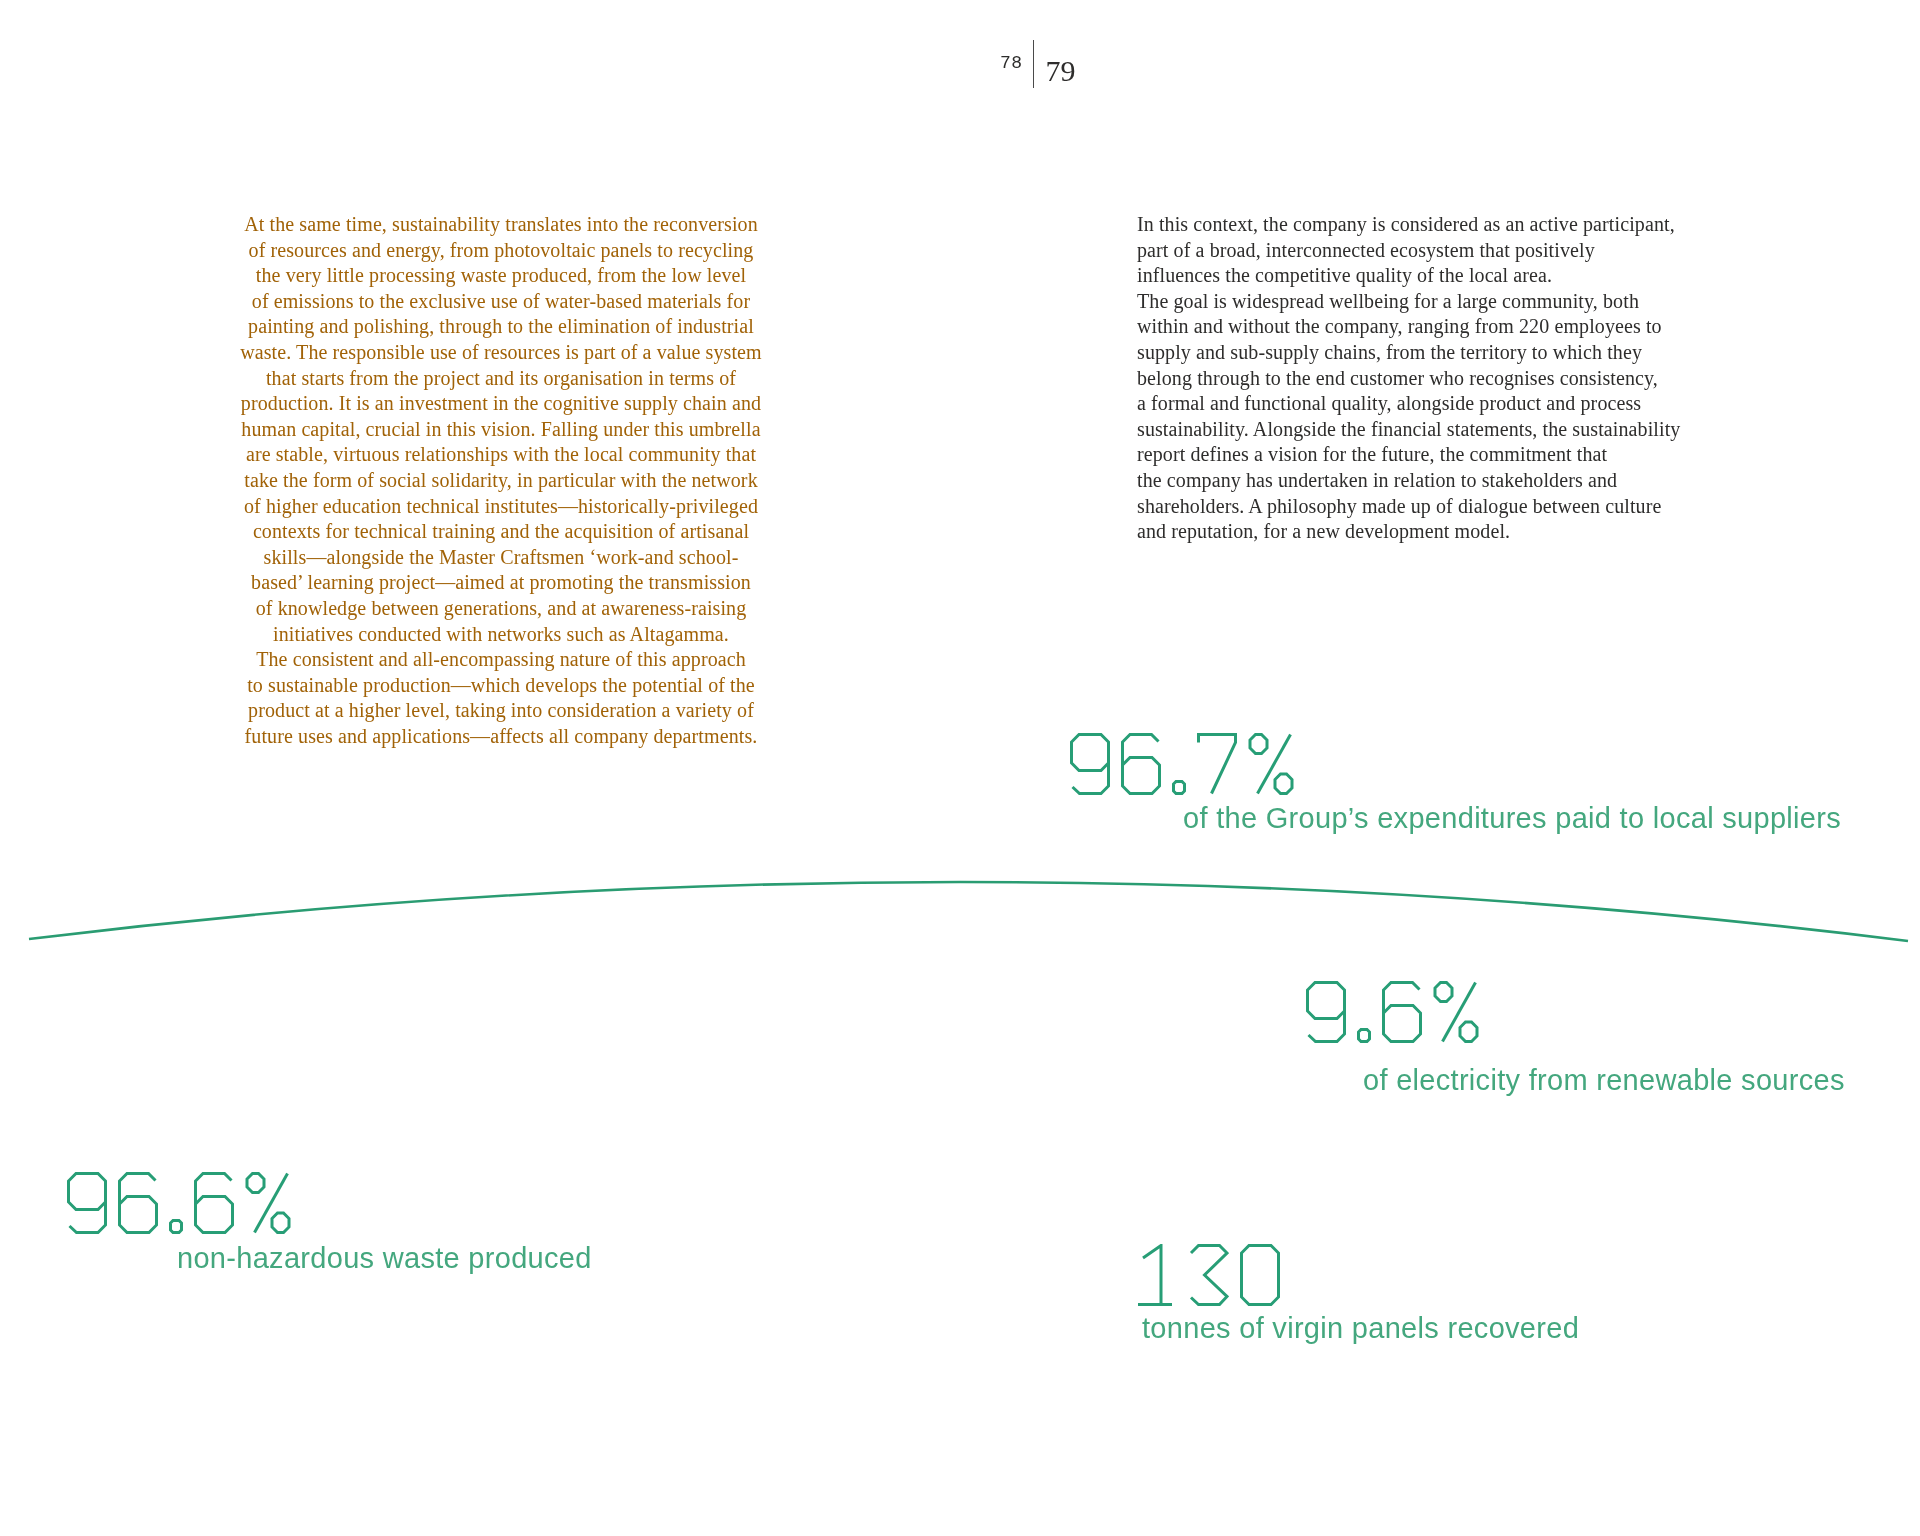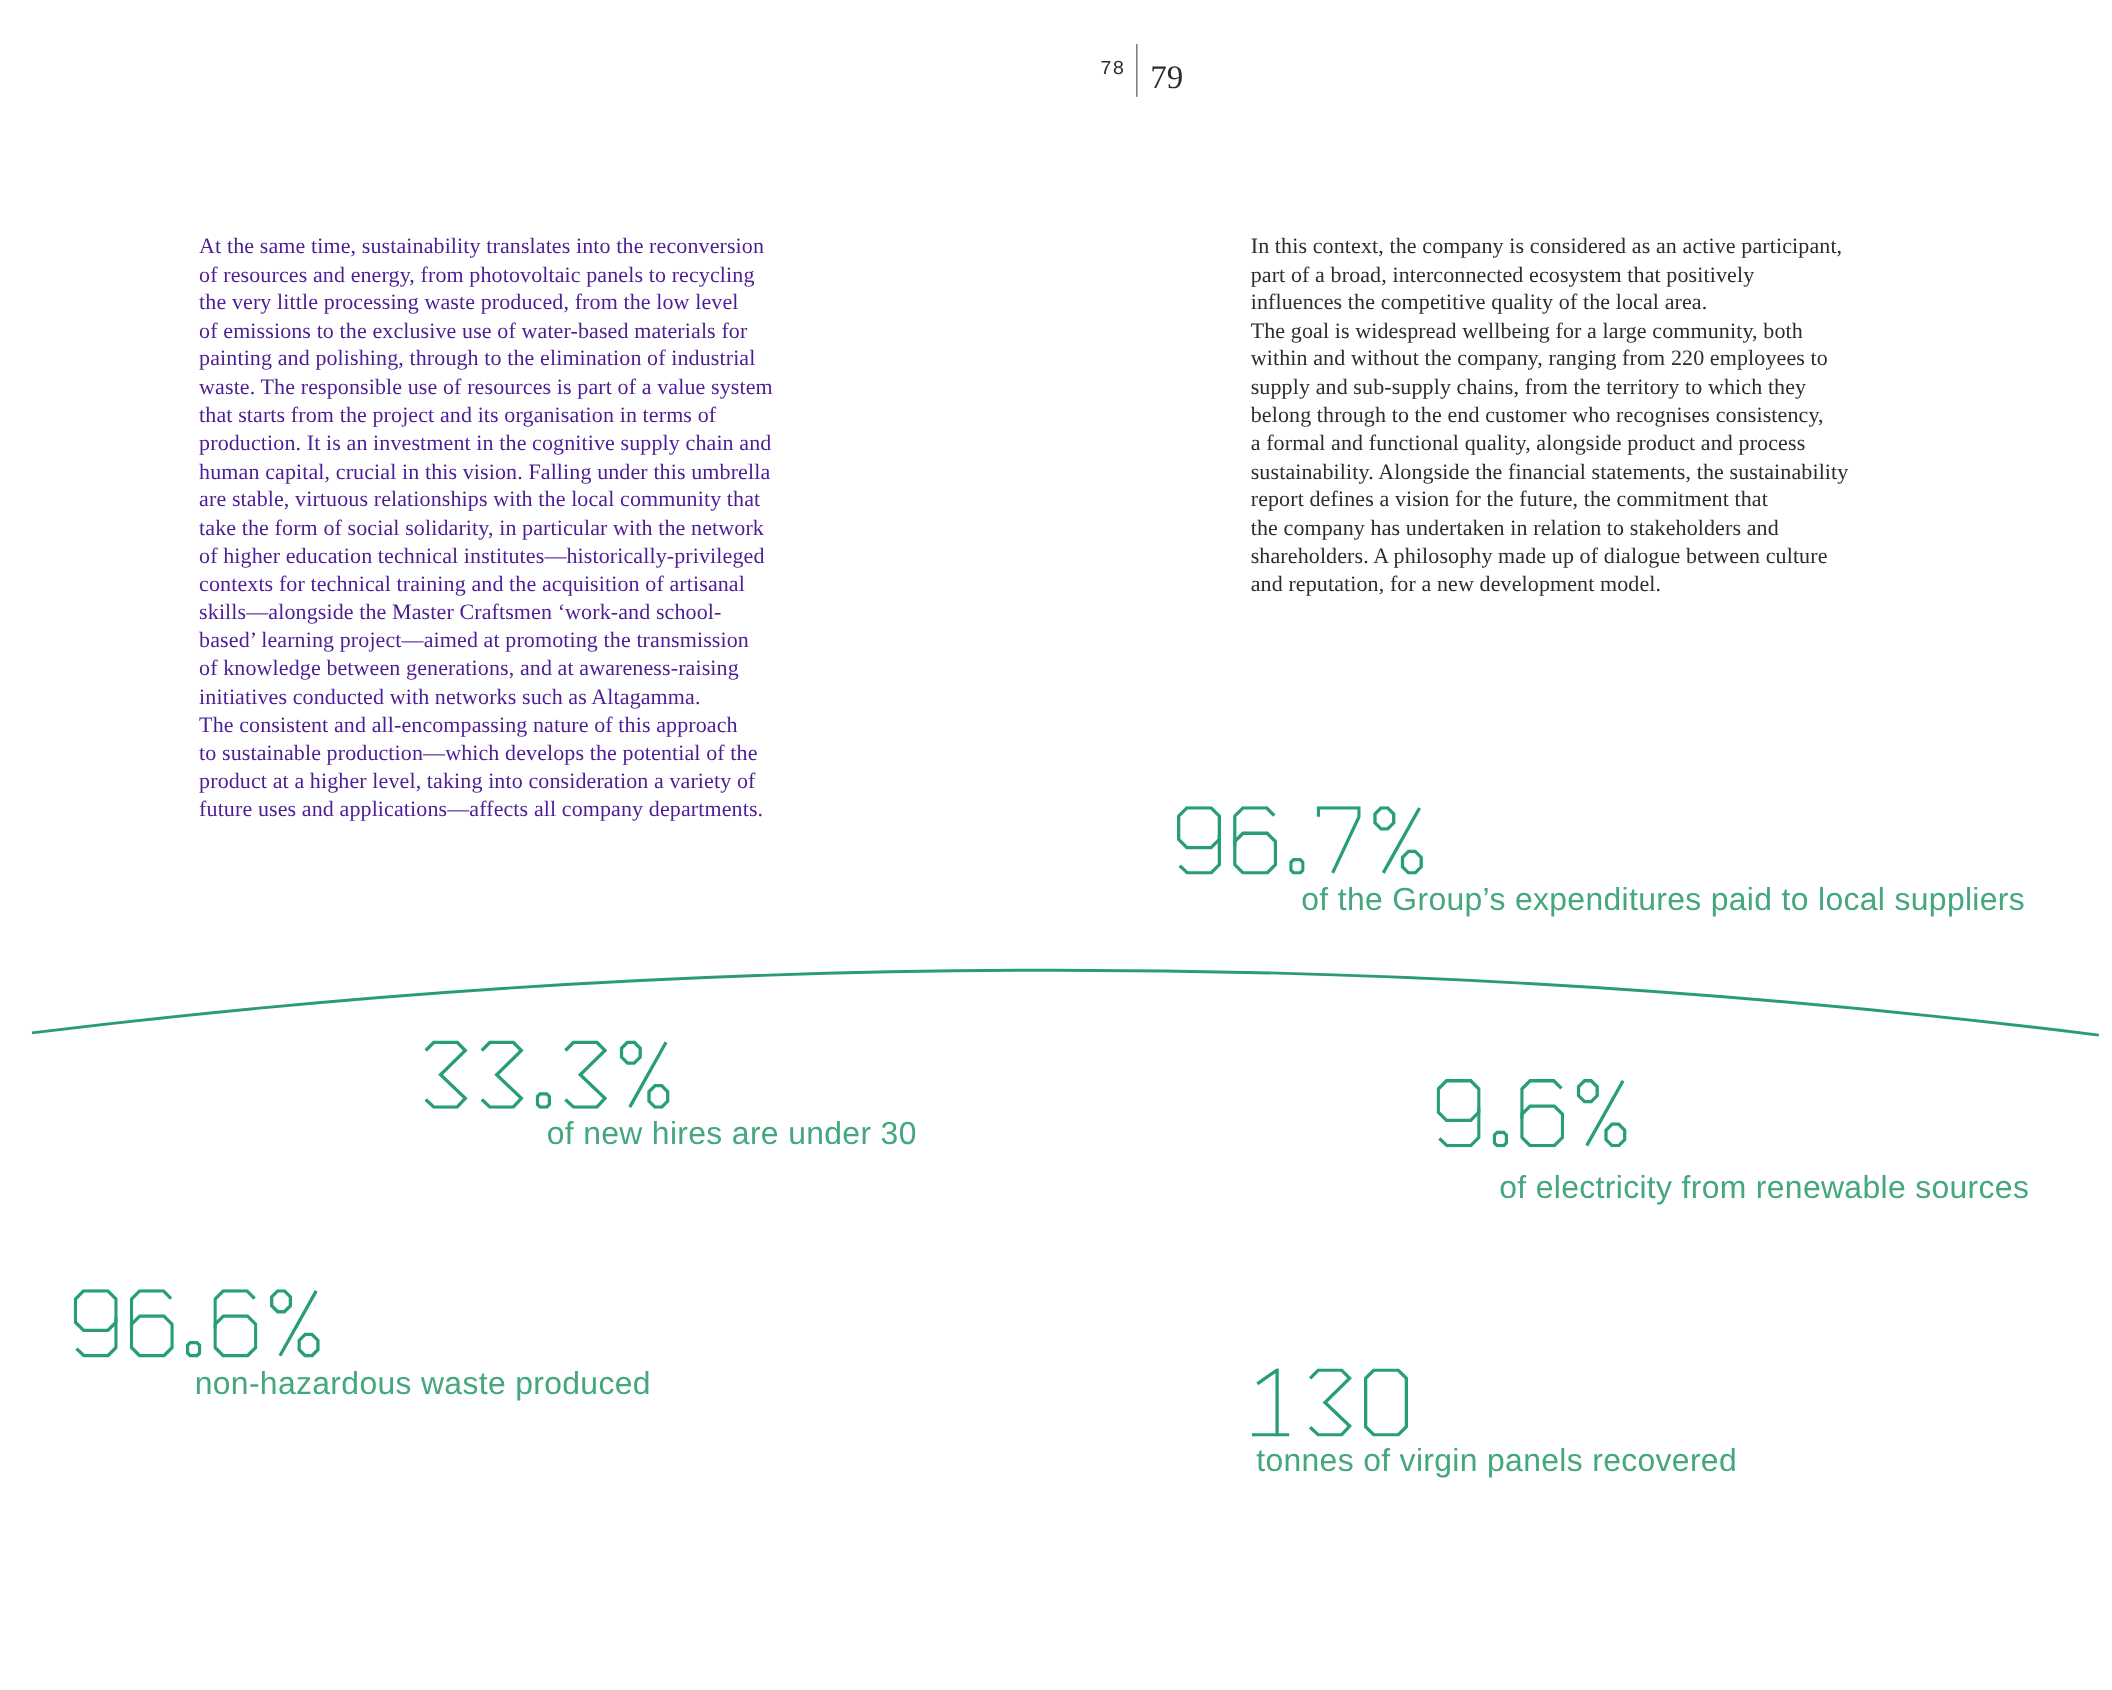--- a/index.html
+++ b/index.html
@@ -40,21 +40,21 @@
 <body>
 
 <div id="page">
 
   <div class="pagehead">
     <span class="pn-left">78</span>
     <span class="pn-rule"></span>
     <span class="pn-right">79</span>
   </div>
 
-  <div class="col col-left" style="color: #4c1d95;">At the same time, sustainability translates into the reconversion
+  <div class="col col-left" style="color: #a16207; text-align: center;">At the same time, sustainability translates into the reconversion
 of resources and energy, from photovoltaic panels to recycling
 the very little processing waste produced, from the low level
 of emissions to the exclusive use of water-based materials for
 painting and polishing, through to the elimination of industrial
 waste. The responsible use of resources is part of a value system
 that starts from the project and its organisation in terms of
 production. It is an investment in the cognitive supply chain and
 human capital, crucial in this vision. Falling under this umbrella
 are stable, virtuous relationships with the local community that
 take the form of social solidarity, in particular with the network
@@ -102,42 +102,20 @@
         <svg width="40" height="62" viewBox="0 0 40 62">
           <path d="M1.5 9.5 V1.5 H38.5 V9.5 L14.5 60.5" fill="none" stroke="#279e76" stroke-width="3" stroke-linejoin="miter" stroke-linecap="butt"></path>
         </svg>
         <svg width="46" height="62" viewBox="0 0 46 62">
           <path d="M7.5 1.5 H13.5 L19 7 V15 L13.5 20.5 H7.5 L2 15 V7 Z" fill="none" stroke="#279e76" stroke-width="3" stroke-linejoin="miter" stroke-linecap="butt"></path>
           <path d="M42.5 1.5 L9.5 60.5" fill="none" stroke="#279e76" stroke-width="3" stroke-linejoin="miter" stroke-linecap="butt"></path>
           <path d="M32.5 41 H38.5 L44 46.5 V55 L38.5 60.5 H32.5 L27 55 V46.5 Z" fill="none" stroke="#279e76" stroke-width="3" stroke-linejoin="miter" stroke-linecap="butt"></path>
         </svg>
       </div>
     <div class="stat-caption" style="color: rgb(68, 167, 126);">of the Group’s expenditures paid to local suppliers</div>
-  </div>
-  <div class="stat stat2">
-    <div class="stat-number">
-        <svg width="40" height="62" viewBox="0 0 40 62">
-          <path d="M2 9 L9.5 1.5 H30.5 L38 9 L15.5 31 L38 52.5 L30.5 60.5 H9.5 L2 53.5" fill="none" stroke="#279e76" stroke-width="3" stroke-linejoin="miter" stroke-linecap="butt"></path>
-        </svg>
-        <svg width="40" height="62" viewBox="0 0 40 62">
-          <path d="M2 9 L9.5 1.5 H30.5 L38 9 L15.5 31 L38 52.5 L30.5 60.5 H9.5 L2 53.5" fill="none" stroke="#279e76" stroke-width="3" stroke-linejoin="miter" stroke-linecap="butt"></path>
-        </svg>
-        <svg width="14" height="62" viewBox="0 0 14 62">
-          <path d="M4 48.5 H10 L12.5 51 V58 L10 60.5 H4 L1.5 58 V51 Z" fill="none" stroke="#279e76" stroke-width="3" stroke-linejoin="miter" stroke-linecap="butt"></path>
-        </svg>
-        <svg width="40" height="62" viewBox="0 0 40 62">
-          <path d="M2 9 L9.5 1.5 H30.5 L38 9 L15.5 31 L38 52.5 L30.5 60.5 H9.5 L2 53.5" fill="none" stroke="#279e76" stroke-width="3" stroke-linejoin="miter" stroke-linecap="butt"></path>
-        </svg>
-        <svg width="46" height="62" viewBox="0 0 46 62">
-          <path d="M7.5 1.5 H13.5 L19 7 V15 L13.5 20.5 H7.5 L2 15 V7 Z" fill="none" stroke="#279e76" stroke-width="3" stroke-linejoin="miter" stroke-linecap="butt"></path>
-          <path d="M42.5 1.5 L9.5 60.5" fill="none" stroke="#279e76" stroke-width="3" stroke-linejoin="miter" stroke-linecap="butt"></path>
-          <path d="M32.5 41 H38.5 L44 46.5 V55 L38.5 60.5 H32.5 L27 55 V46.5 Z" fill="none" stroke="#279e76" stroke-width="3" stroke-linejoin="miter" stroke-linecap="butt"></path>
-        </svg>
-      </div>
-    <div class="stat-caption" style="color: rgb(68, 167, 126);">of new hires are under 30</div>
   </div>
   <div class="stat stat3">
     <div class="stat-number">
         <svg width="40" height="62" viewBox="0 0 40 62">
           <path d="M9 1.5 H31 L38.5 9 V30 L31 37.5 H9 L1.5 30 V9 Z" fill="none" stroke="#279e76" stroke-width="3" stroke-linejoin="miter" stroke-linecap="butt"></path>
           <path d="M38.5 26 V53 L31 60.5 H9.5 L2.5 54" fill="none" stroke="#279e76" stroke-width="3" stroke-linejoin="miter" stroke-linecap="butt"></path>
         </svg>
         <svg width="14" height="62" viewBox="0 0 14 62">
           <path d="M4 48.5 H10 L12.5 51 V58 L10 60.5 H4 L1.5 58 V51 Z" fill="none" stroke="#279e76" stroke-width="3" stroke-linejoin="miter" stroke-linecap="butt"></path>
         </svg>

